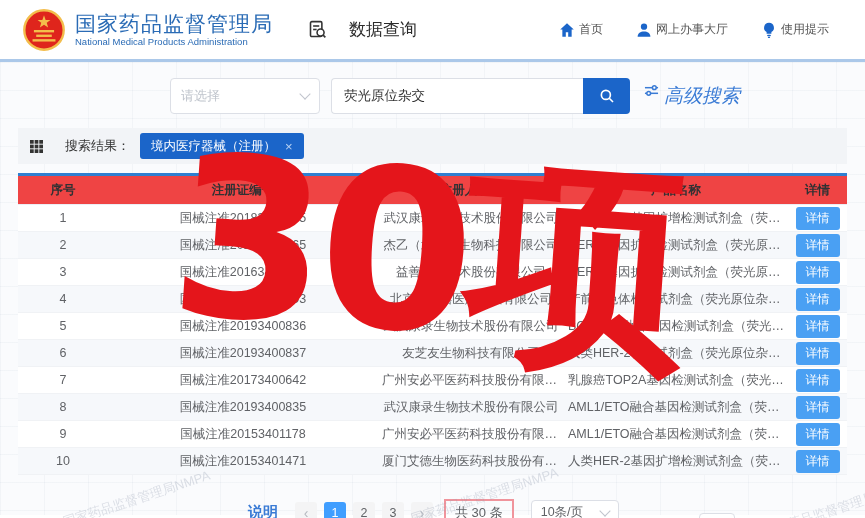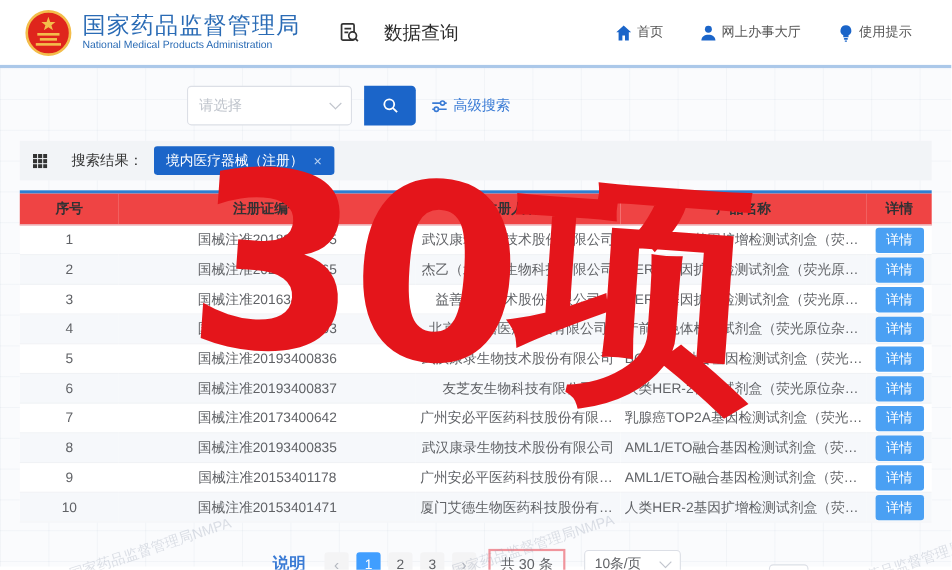--- a/index.html
+++ b/index.html
@@ -29,22 +29,22 @@
     box-sizing:border-box;display:flex;align-items:center;justify-content:space-between;
     padding:0 10px;color:#bfc4cc;font-size:13px;cursor:pointer;}
   .chev{width:7px;height:7px;border-right:1.5px solid #c0c4cc;border-bottom:1.5px solid #c0c4cc;
     transform:rotate(45deg);margin-top:-4px;}
   .searchbox{display:flex;margin-left:11px;}
   .searchbox input{width:252px;height:36px;border:1px solid #dcdfe6;border-right:none;
     border-radius:4px 0 0 4px;box-sizing:border-box;padding:0 12px;font-size:13.5px;color:#333;
     outline:none;background:#fff;font-family:inherit;}
   .search-btn{width:47px;height:36px;background:#1b65c9;border:none;border-radius:0 4px 4px 0;
     display:flex;align-items:center;justify-content:center;cursor:pointer;}
-  .adv{display:flex;align-items:center;gap:5px;margin-left:14px;color:#3a7bd5;font-size:13px;
-    text-decoration:none;cursor:pointer;}
+  .adv{display:flex;align-items:flex-start;gap:5px;margin-left:14px;color:#3a7bd5;font-size:19px;
+    text-decoration:none;cursor:pointer;font-style:italic;}
   
   .result-bar{margin:14px 18px 0 18px;height:36px;background:#f2f4f7;display:flex;align-items:center;
     padding:0 12px;box-sizing:border-box;}
   .rb-label{font-size:13px;color:#333;font-weight:normal;margin-left:22px;}
   .tag{margin-left:10px;height:26px;background:#1b65c9;color:#fff;font-size:12.5px;border-radius:3px;
     display:flex;align-items:center;padding:0 11px;gap:9px;cursor:pointer;}
   .tag .x{color:#b9d2f2;font-size:13px;cursor:pointer;}
   
   .table-wrap{margin:9px 18px 0 18px;background:#fff;border-top:3px solid #2f7fd1;}
   table{border-collapse:collapse;width:100%;table-layout:fixed;}
@@ -144,20 +144,21 @@
 </header>
 
 <div class="main">
 
   <div class="search-row">
     <div class="select">
       <span>请选择</span>
       <span class="chev"></span>
     </div>
     <div class="searchbox">
+      <input type="text" value="荧光原位杂交" style="">
       <button class="search-btn">
         <span>
           <svg width="18" height="18" viewBox="0 0 24 24" fill="none" stroke="#fff" stroke-width="2.2">
             <circle cx="10.5" cy="10.5" r="6"></circle>
               <line x1="15" y1="15" x2="20" y2="20"></line>
           </svg>
         </span>
       </button>
     </div>
     <a class="adv">

